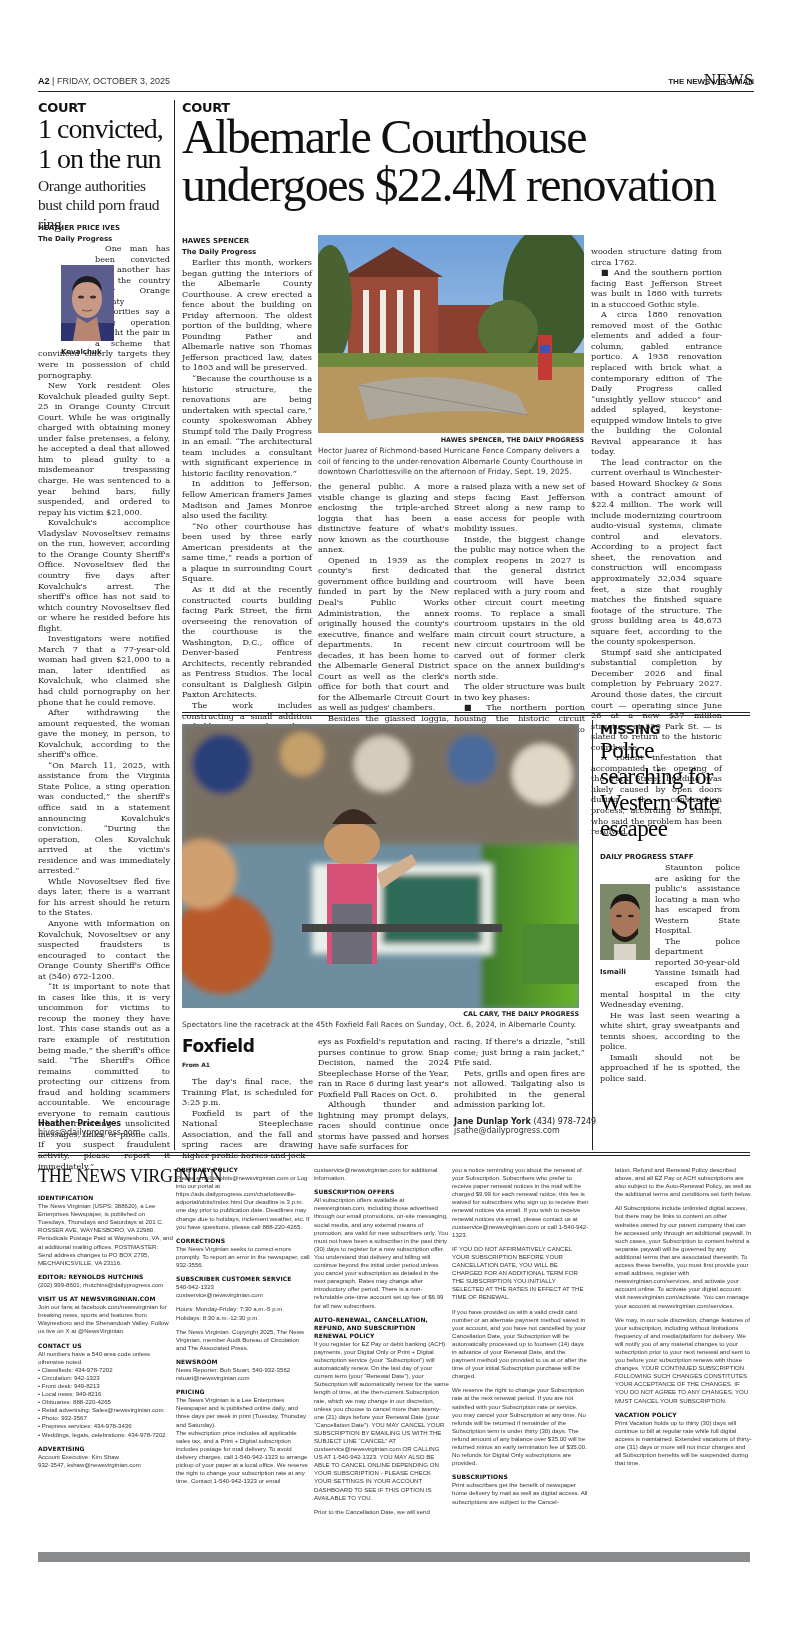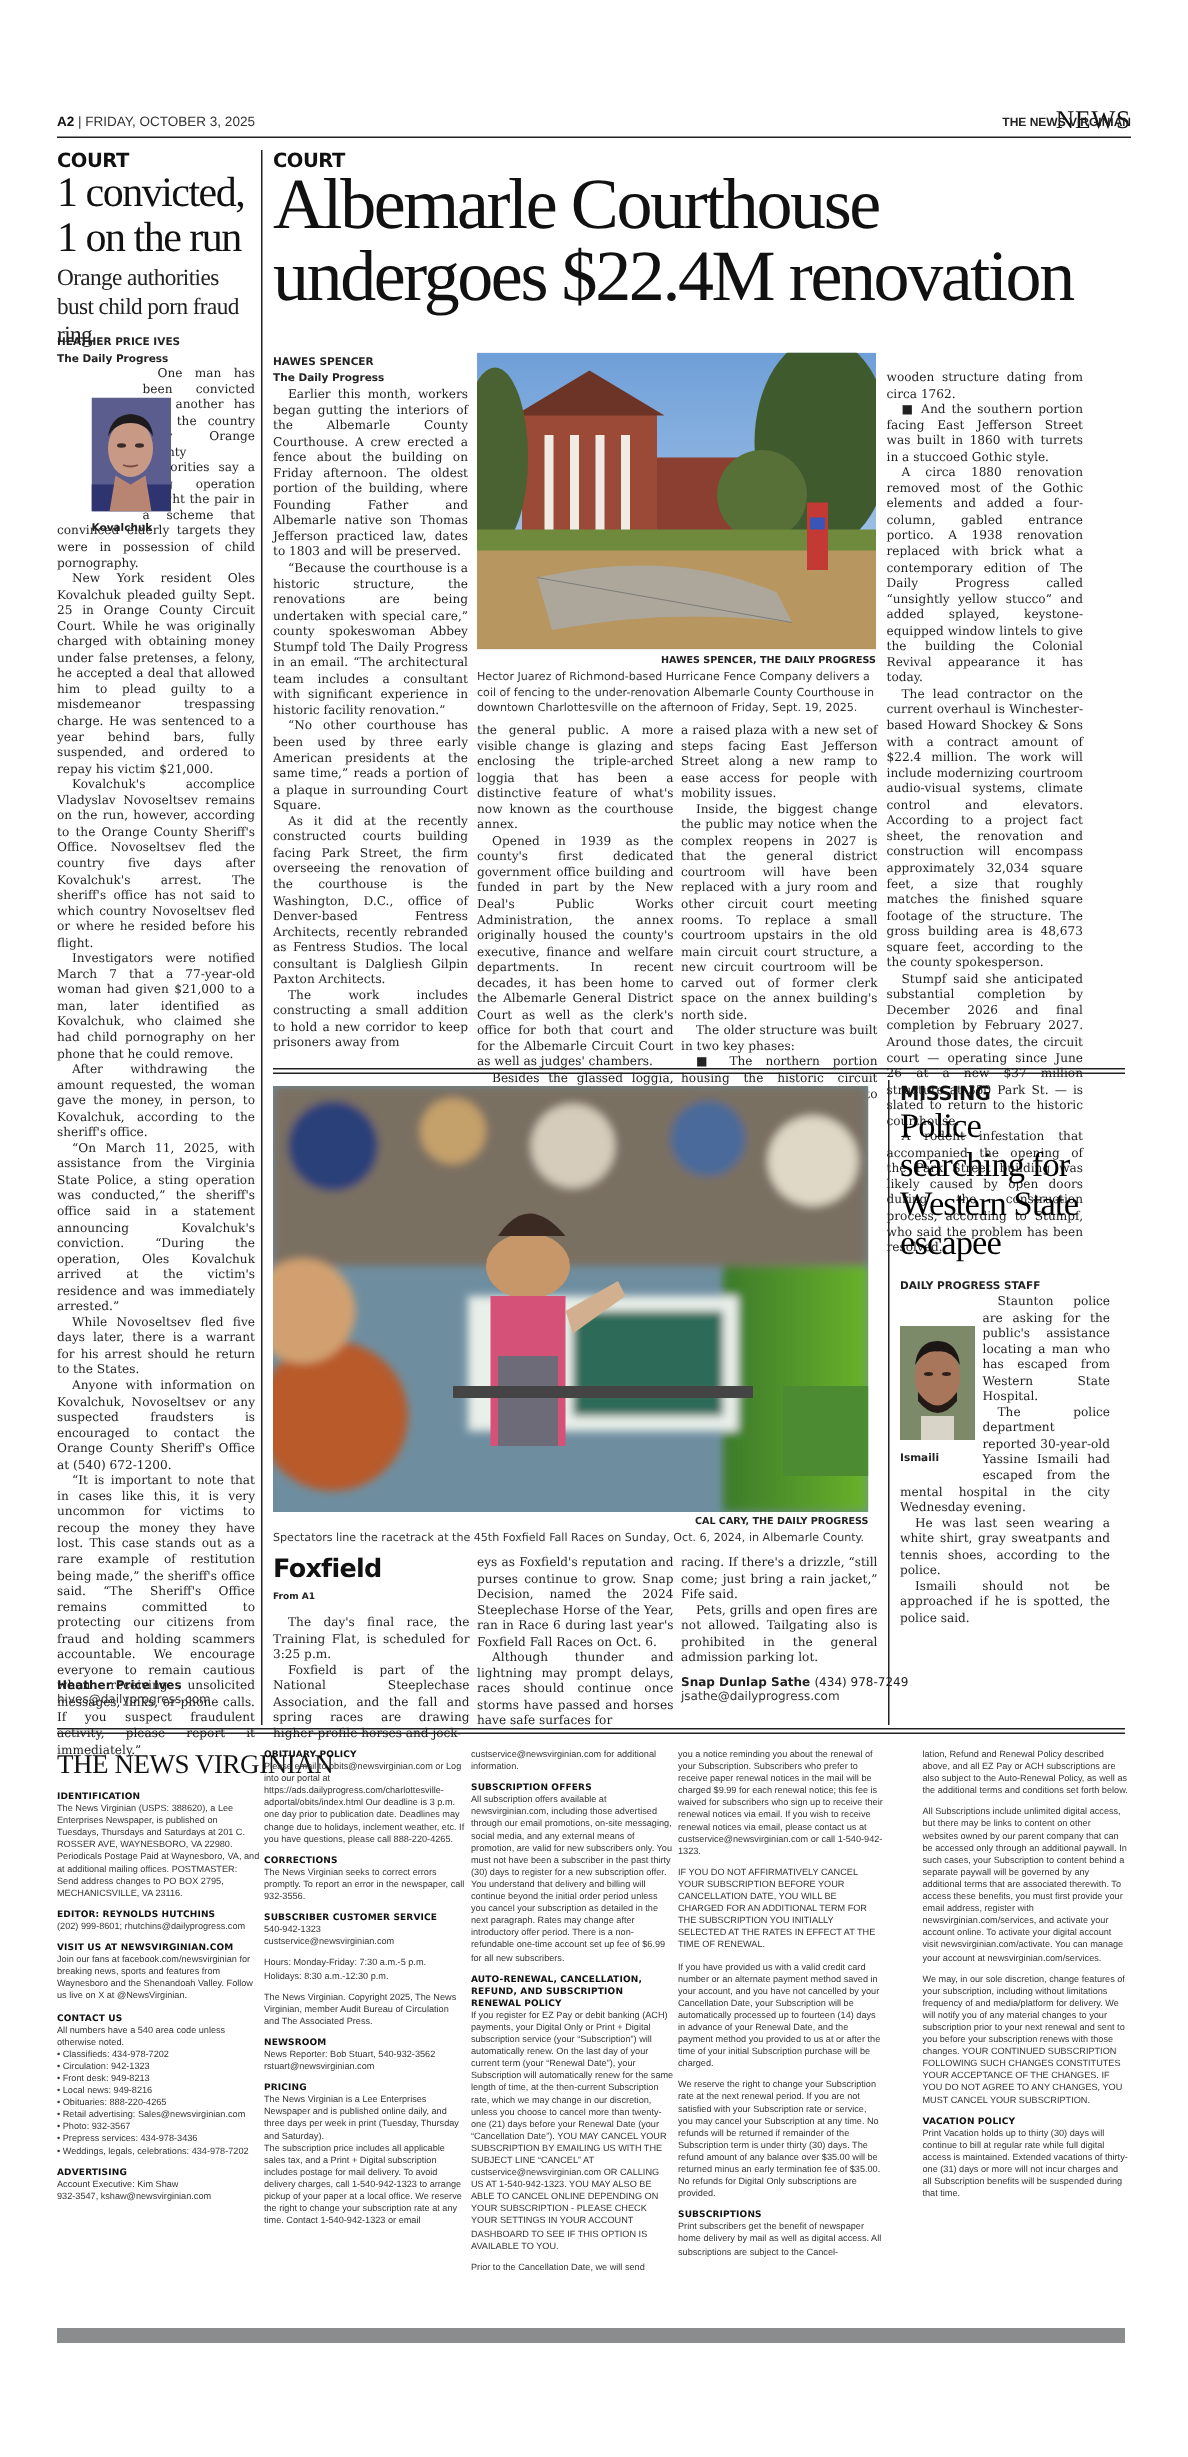--- a/index.html
+++ b/index.html
@@ -120,20 +120,21 @@
 <div class="abs kicker main-kicker">COURT</div>
 <div class="abs main-head">Albemarle Courthouse undergoes $22.4M renovation</div>
 <div class="abs byline main-byline">
   <div>HAWES SPENCER</div>
   <div class="org">The Daily Progress</div>
 </div>
 
 <div class="col body" style="left:182px; top:257px; width:130px;">
   <p>Earlier this month, workers began gutting the interiors of the Albemarle County Courthouse. A crew erected a fence about the building on Friday afternoon. The oldest portion of the building, where Founding Father and Albemarle native son Thomas Jefferson practiced law, dates to 1803 and will be preserved.</p>
   <p>“Because the courthouse is a historic structure, the renovations are being undertaken with special care,” county spokeswoman Abbey Stumpf told The Daily Progress in an email. “The architectural team includes a consultant with significant experience in historic facility renovation.”</p>
+  <p>In addition to Jefferson, fellow American framers James Madison and James Monroe also used the facility.</p>
   <p>“No other courthouse has been used by three early American presidents at the same time,” reads a portion of a plaque in surrounding Court Square.</p>
   <p>As it did at the recently constructed courts building facing Park Street, the firm overseeing the renovation of the courthouse is the Washington, D.C., office of Denver-based Fentress Architects, recently rebranded as Fentress Studios. The local consultant is Dalgliesh Gilpin Paxton Architects.</p>
   <p>The work includes constructing a small addition to hold a new corridor to keep prisoners away from</p>
 </div>
 
 <div class="abs photo-court">
   <svg width="266" height="198" viewBox="0 0 266 198">
     <defs>
       <linearGradient id="sky" x1="0" y1="0" x2="0" y2="1">
         <stop offset="0" stop-color="#6f9fd8"></stop>
@@ -231,21 +232,21 @@
 <div class="col body" style="left:318px; top:1036px; width:131px;">
   <p style="text-indent:0">eys as Foxfield's reputation and purses continue to grow. Snap Decision, named the 2024 Steeplechase Horse of the Year, ran in Race 6 during last year's Foxfield Fall Races on Oct. 6.</p>
   <p>Although thunder and lightning may prompt delays, races should continue once storms have passed and horses have safe surfaces for</p>
 </div>
 <div class="col body" style="left:454px; top:1036px; width:131px;">
   <p style="text-indent:0">racing. If there's a drizzle, “still come; just bring a rain jacket,” Fife said.</p>
   <p>Pets, grills and open fires are not allowed. Tailgating also is prohibited in the general admission parking lot.</p>
 </div>
 <div class="abs" style="left:454px; top:1117px;">
   <div class="sig-name">
-    <span>Snap Dunlap Sathe</span>
+    <span>Jane Dunlap York</span>
     <span style="font-weight:normal">(434) 978-7249</span>
   </div>
   <div class="sig-mail">jsathe@dailyprogress.com</div>
 </div>
 
 <div class="vrule" style="left:592px; top:720px; height:430px;"></div>
 
 <div class="abs kicker miss-kicker">MISSING</div>
 <div class="abs miss-head">Police searching for Western State escapee</div>
 <div class="abs byline miss-byline">DAILY PROGRESS STAFF</div>

